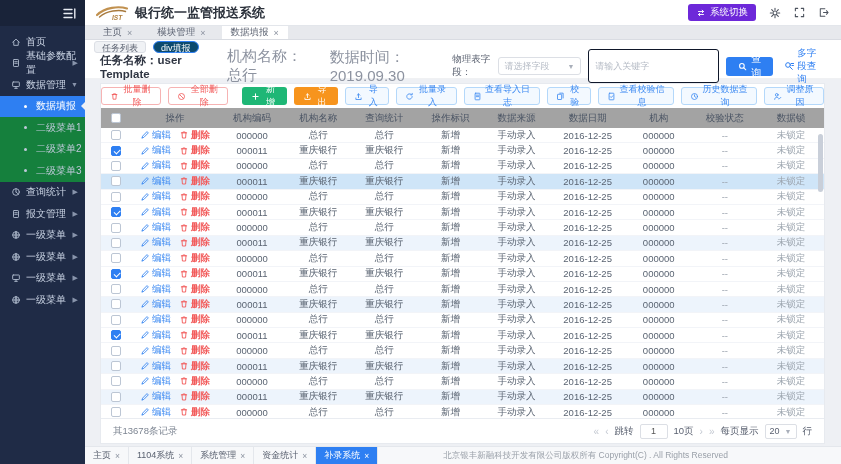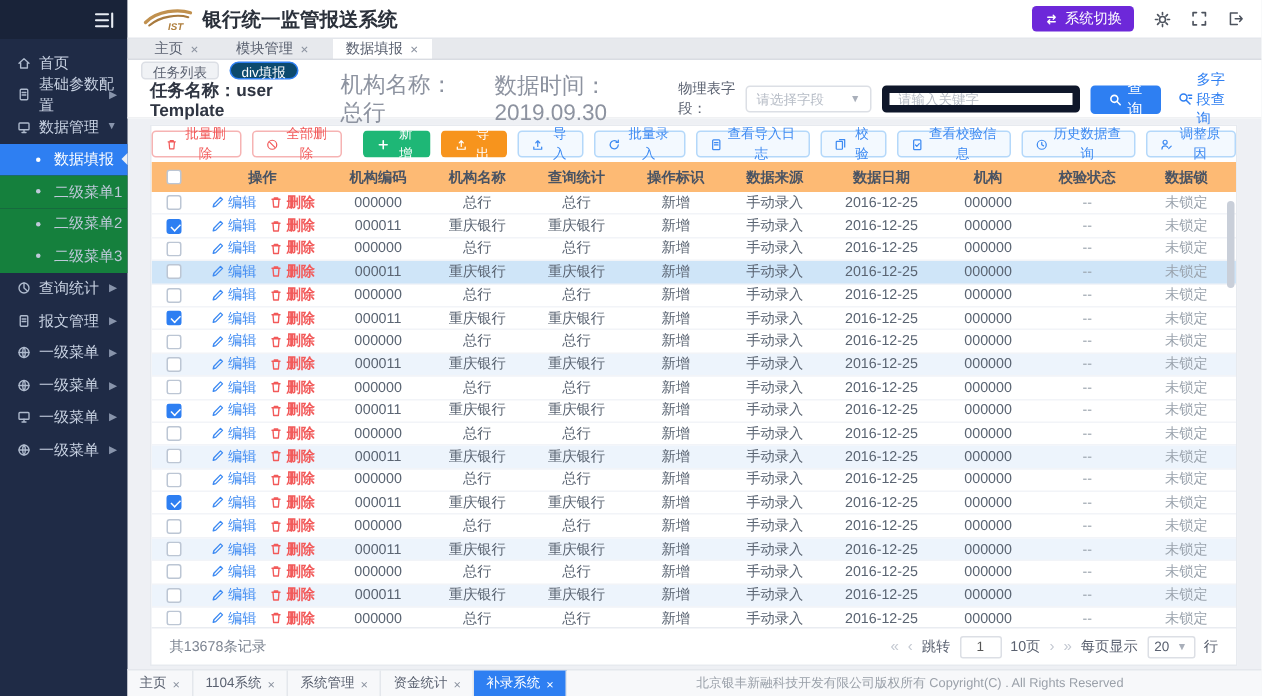--- a/index.html
+++ b/index.html
@@ -40,37 +40,37 @@
   .chip.active { background:#0c4a6e; border-color:#2e7ff2; color:#fff; border-radius:8px; }
   .chip.active .close { color:#fff; }
 
   .taskbar { height:25px; background:#fff; display:flex; align-items:center; padding:0 16px 0 15px; border-bottom:1px solid #f0f1f3; }
   .task-name { font-size:11.5px; font-weight:bold; color:#2f3542; }
   .task-meta { font-size:15px; color:#8d93a0; margin-left:17px; }
   .taskbar-right { margin-left:auto; display:flex; align-items:center; gap:7px; }
   .field-label { font-size:9.5px; color:#5a6170; }
   .fake-select { width:118px; height:18px; border:1px solid #dcdfe5; border-radius:3px; display:flex; align-items:center; justify-content:space-between; padding:0 6px; font-size:9px; color:#b6bcc6; background:#fff; cursor:pointer; }
   .fake-select .caret { font-size:7px; color:#a9afba; }
-  .kw-input { width:132px; height:18px; border:5px solid #0f172a; border-radius:3px; padding:0 6px; font-size:9px; color:#555; font-family:inherit; }
+  .kw-input { width:132px; height:34px; border:1px solid #0f172a; border-radius:3px; padding:0 6px; font-size:9px; color:#555; font-family:inherit; }
   .kw-input::placeholder { color:#b6bcc6; }
   .search-btn { height:19px; background:#2e7ff2; color:#fff; border:none; border-radius:3px; padding:0 12px; font-size:10px; display:flex; align-items:center; gap:4px; cursor:pointer; }
   .multi-search { display:flex; align-items:center; gap:3px; color:#2e7ff2; font-size:9.5px; cursor:pointer; margin-left:4px; }
 
   
   .card { flex:1; margin:4px 16px 2px 15px; background:#fff; border:1px solid #e7eaef; display:flex; flex-direction:column; min-height:0; }
   .toolbar { height:24px; display:flex; align-items:center; padding:0 0; gap:7px; }
   .btn { height:18px; border-radius:3px; font-size:9px; display:inline-flex; align-items:center; gap:3px; padding:0 8px; cursor:pointer; border:1px solid transparent; background:#fff; font-family:inherit; }
   .btn.red-outline { border-color:#f6b3b3; color:#f25a5a; }
   .btn.green { background:#1eb776; color:#fff; }
   .btn.orange { background:#f7941d; color:#fff; }
   .btn.blue-outline { background:#f3f9ff; border-color:#b4d8fa; color:#3d8af2; }
   .spacer { flex:1; }
 
   .table-area { flex:1; position:relative; display:flex; flex-direction:column; min-height:0; overflow:hidden; }
-  .thead { height:20px; background:#fdba74; display:flex; align-items:center; font-size:9.5px; font-weight:bold; color:#495363; flex-shrink:0; }
+  .thead { height:20px; background:#a3a3a3; display:flex; align-items:center; font-size:9.5px; font-weight:normal; color:#495363; flex-shrink:0; }
   .tbody { flex:1; overflow:hidden; }
   .row { height:15.4px; display:flex; align-items:center; font-size:9.5px; color:#5a6472; border-bottom:1px solid #f2f4f8; cursor:pointer; }
   .row.stripe { background:#edf4fc; }
   .row.highlight { background:#cfe5f8; }
   .cell { display:flex; align-items:center; justify-content:center; overflow:hidden; white-space:nowrap; }
   .c-check { width:30px; flex-shrink:0; }
   .c-op { width:88px; flex-shrink:0; gap:8px; }
   .c-code,.c-name,.c-short,.c-flag,.c-source,.c-org,.c-status,.c-lock { flex:1; }
   .c-date { flex:1.15; }
   .c-status,.c-lock { color:#9aa3ad; }
@@ -89,21 +89,21 @@
   .pg-arrow { color:#c4c9d2; font-size:10px; cursor:pointer; }
   .pg-input { width:28px; height:15px; border:1px solid #dcdfe5; border-radius:2px; text-align:center; font-size:9px; color:#555; font-family:inherit; }
   .pg-select { width:32px; height:15px; border:1px solid #dcdfe5; border-radius:2px; display:flex; align-items:center; justify-content:space-between; padding:0 4px; font-size:9px; cursor:pointer; }
   .pg-select .caret { font-size:7px; color:#a9afba; }
 
   .bottombar { height:18px; background:#f7f8fa; border-top:1px solid #e4e7ec; display:flex; align-items:stretch; font-size:9px; color:#5a6170; flex-shrink:0; }
   .btab { display:flex; align-items:center; gap:4px; padding:0 8px; border-right:1px solid #e4e7ec; cursor:pointer; }
   .btab .x { font-size:8.5px; color:#8c93a0; }
   .btab.active { background:#2e7ff2; color:#fff; }
   .btab.active .x { color:#fff; }
-  .copyright { margin-left:86px; align-self:center; color:#9aa0a9; font-size:8.5px; }
+  .copyright { margin-left:65px; align-self:center; color:#9aa0a9; font-size:8.5px; }
   svg { display:block; }
 </style>
 </head>
 <body>
 
 <div class="app">
 
   <aside class="sidebar">
     <div class="sidebar-head">
       <span class="icon-btn">

